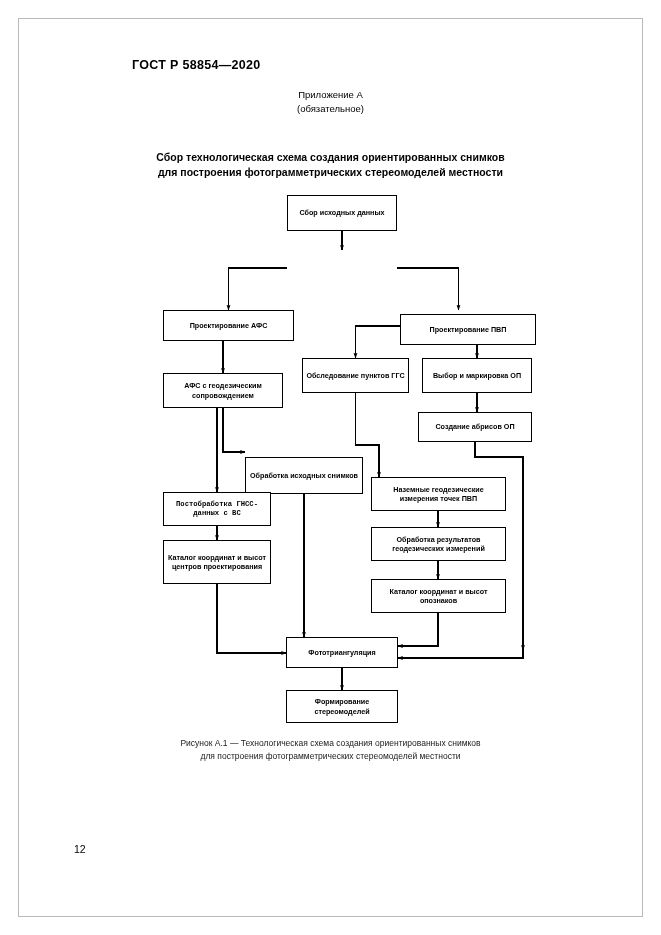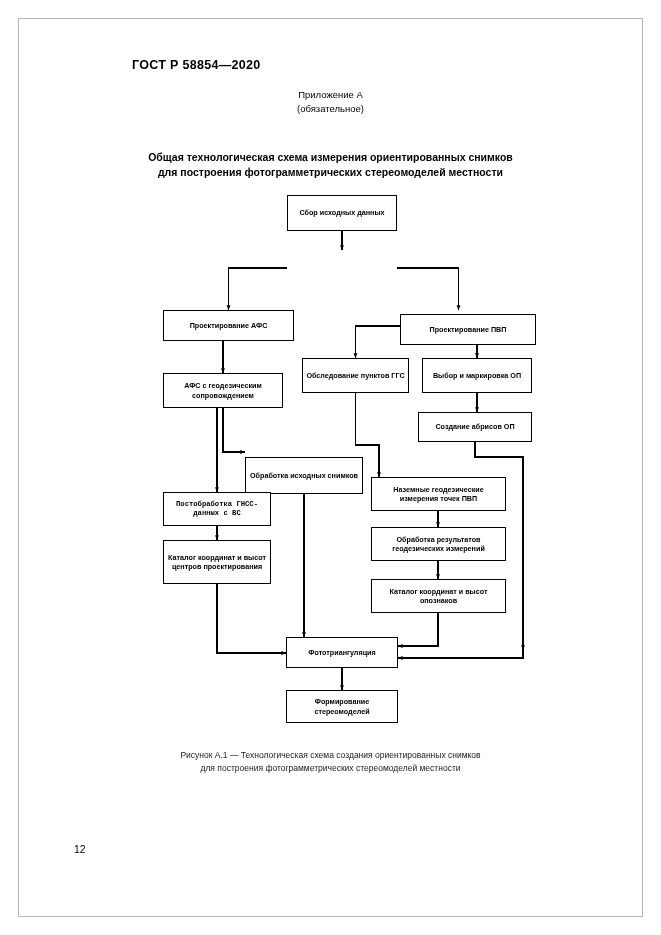--- a/index.html
+++ b/index.html
@@ -58,21 +58,20 @@
   }
   .fig-caption {
     position: absolute;
     left: 0;
     top: 737px;
     width: 661px;
     text-align: center;
     font-size: 8.5px;
     line-height: 12.5px;
     color: #1a1a1a;
-    margin-top: 12px;
   }
   .page-num {
     position: absolute;
     left: 74px;
     top: 843px;
     font-size: 10.5px;
   }
 
   
   #chart {
@@ -114,21 +113,21 @@
   <div class="page-border"></div>
 
   <div class="std-header">ГОСТ Р 58854—2020</div>
 
   <div class="appendix">
     <div>Приложение А</div>
     <div>(обязательное)</div>
   </div>
 
   <div class="fig-title">
-    <div>Общая технологическая схема измерения ориентированных снимков</div>
+    <div>Сбор технологическая схема создания ориентированных снимков</div>
     <div>для построения фотограмметрических стереомоделей местности</div>
   </div>
 
   <div id="chart">
     <svg id="svg-lines" viewBox="0 0 661 935" xmlns="http://www.w3.org/2000/svg">
       <defs>
         <marker id="arrow" viewBox="0 0 10 10" refX="8.5" refY="5" markerWidth="5" markerHeight="5" orient="auto-start-reverse">
           <path d="M 0 1.5 L 9 5 L 0 8.5 z" fill="#000"></path>
         </marker>
       </defs>

